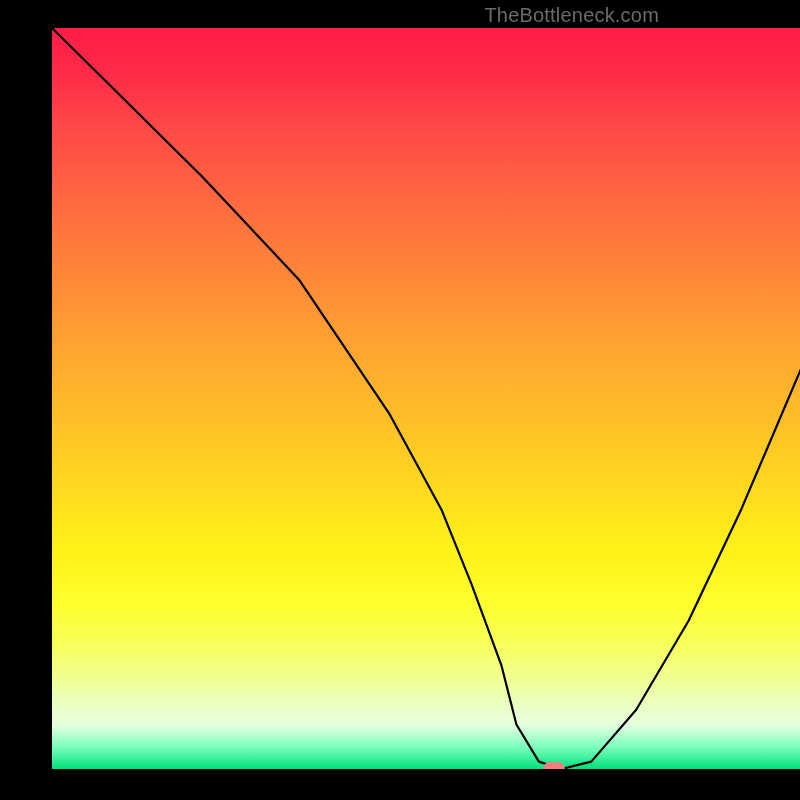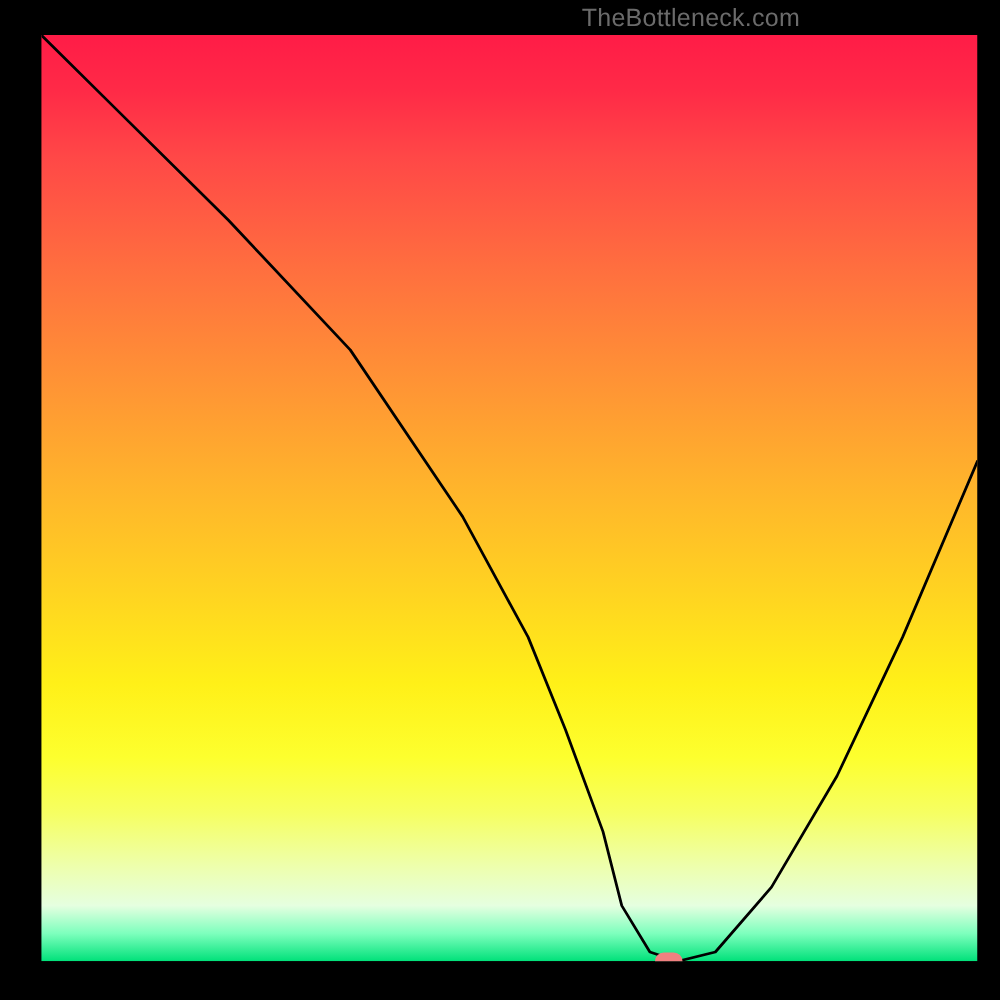--- a/index.html
+++ b/index.html
@@ -9,20 +9,21 @@
     height: 800px;
     background: #000;
     overflow: hidden;
     font-family: Arial, Helvetica, sans-serif;
   }
   .frame {
     position: relative;
     width: 648px;
     height: 800px;
     background: #000;
+    margin-left: 19px;
   }
   .watermark {
     position: absolute;
     top: 4px;
     right: 8px;
     color: #6b6b6b;
     font-size: 20px;
     font-weight: 400;
     letter-spacing: 0.2px;
     z-index: 10;

